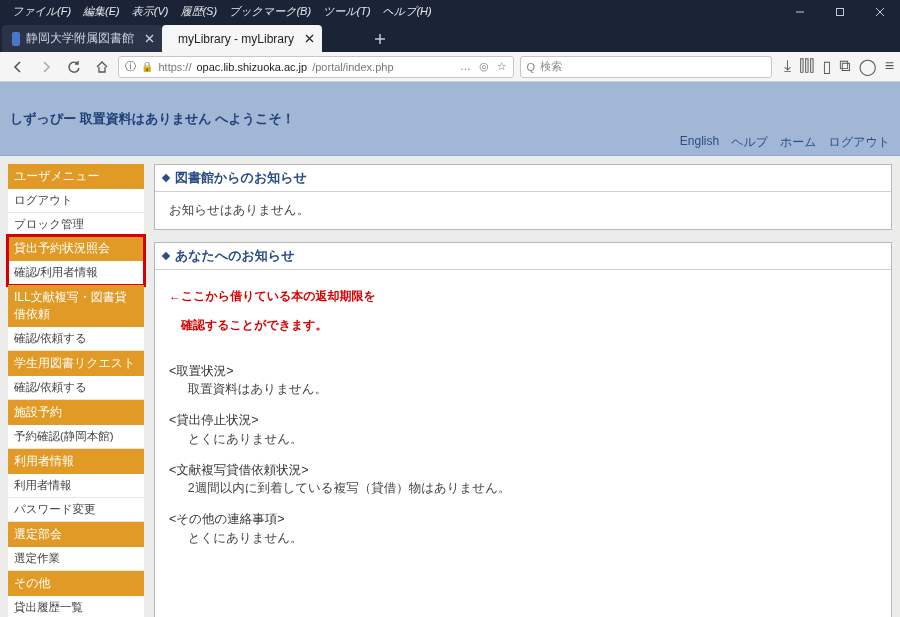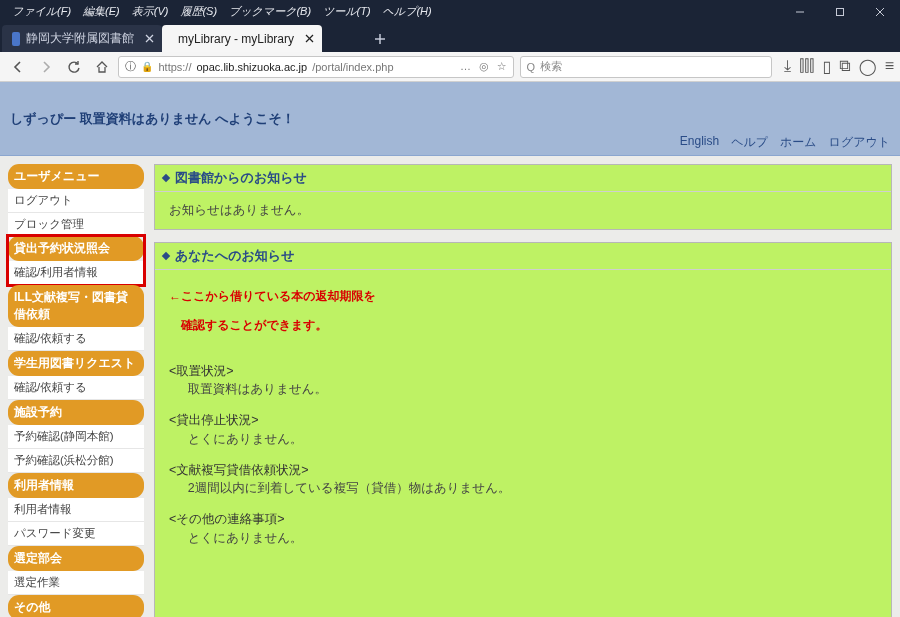--- a/index.html
+++ b/index.html
@@ -34,27 +34,27 @@
   .right-icons { display:flex; gap:8px; color:#555; padding-left:8px; }
 
   
   .page { height:535px; overflow:hidden; }
   .welcome-bar { background:#a2b7d6; color:#1f3f77; font-weight:bold; font-size:13px; padding:4px 10px; display:flex; align-items:center; border-bottom:1px solid #8ba6cf; }
   .welcome-bar .wb-right { margin-left:auto; display:flex; gap:12px; font-weight:normal; color:#2a4c87; font-size:12px;margin-top:48px; }
   .welcome-bar .wb-right span { cursor:pointer; }
 
   .content { display:flex; height:505px; background:#ececea; padding:8px; gap:10px; }
   .sidebar { width:136px; display:flex; flex-direction:column; }
-  .sb-header { background:#e19a25; color:#fff; font-weight:bold; font-size:12px; padding:4px 6px;border-radius:11px; }
+  .sb-header { background:#e19a25; color:#fff; font-weight:normal; font-size:12px; padding:4px 6px; }
   .sb-item { background:#fff; color:#444; font-size:11.5px; padding:4px 6px; border-bottom:1px solid #e6e6e6; }
   .sb-section { position:relative; }
   .sb-section.emph { outline:3px solid #d90000; outline-offset:-1px; margin-top:-1px; }
 
   .main { flex:1; display:flex; flex-direction:column; gap:12px; }
-  .panel { border:1px solid #b7b7b7; background:#bef264; }
+  .panel { border:1px solid #b7b7b7; background:#ffffff; }
   .panel-title { border-bottom:1px solid #cfcfcf; padding:4px 8px; font-weight:bold; color:#2a4c87; font-size:13px; display:flex; align-items:center; gap:6px; }
   .panel-title .bullet { width:6px; height:6px; background:#2a4c87; transform:rotate(45deg); }
   .panel-body { padding:10px 14px; font-size:12.5px; color:#444; }
   .panel.second { flex:1; min-height:0; }
   .annot { color:#d90000; font-size:12px; font-weight:bold; padding:2px 0 18px 0; line-height:2.4; }
   .notice-group { font-size:12.5px; color:#444; padding:4px 0 8px 0; line-height:1.5; }
   .notice-group .label { color:#333; }
   .notice-group .msg { padding-left:1.5em; }
 
   svg { display:block; }
@@ -201,21 +201,20 @@
           <div class="sb-header">ILL文献複写・図書貸借依頼</div>
           <div class="sb-item">確認/依頼する</div>
         </div>
         <div class="sb-section">
           <div class="sb-header">学生用図書リクエスト</div>
           <div class="sb-item">確認/依頼する</div>
         </div>
         <div class="sb-section">
           <div class="sb-header">施設予約</div>
           <div class="sb-item">予約確認(静岡本館)</div>
-          <div class="sb-item">予約確認(浜松分館)</div>
         </div>
         <div class="sb-section">
           <div class="sb-header">利用者情報</div>
           <div class="sb-item">利用者情報</div>
           <div class="sb-item">パスワード変更</div>
         </div>
         <div class="sb-section">
           <div class="sb-header">選定部会</div>
           <div class="sb-item">選定作業</div>
         </div>

